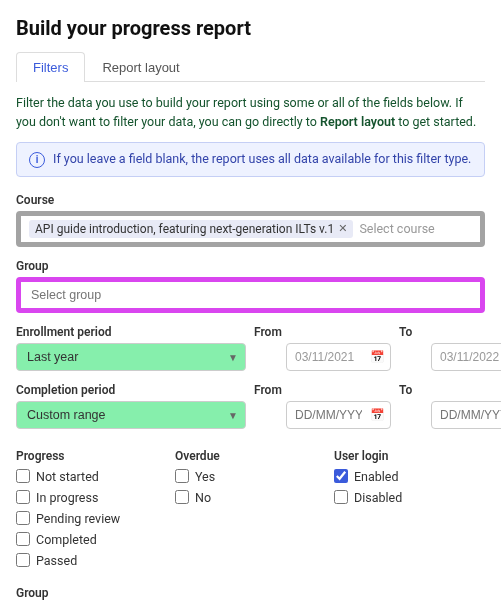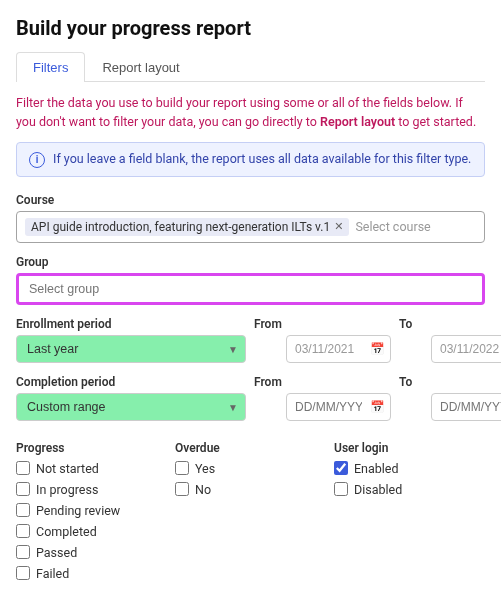--- a/index.html
+++ b/index.html
@@ -35,21 +35,21 @@
       background: transparent;
     }
     .tab.active {
       color: #3b5bdb;
       border-color: #ddd;
       background: #fff;
       font-weight: 500;
     }
     .description {
       font-size: 12.5px;
-      color: #be185d;
+      color: #14532d;
       margin-bottom: 10px;
       line-height: 1.5;
     }
     .description strong { font-weight: 600; }
     .info-box {
       background: #eef2ff;
       border: 1px solid #c5cff5;
       border-radius: 4px;
       padding: 8px 12px;
       margin-bottom: 16px;
@@ -77,30 +77,30 @@
       font-size: 12px;
       font-weight: 600;
       color: #333;
       margin-bottom: 4px;
     }
     .field-group {
       margin-bottom: 12px;
     }
     .text-input {
       width: 100%;
-      border: 3px solid #d946ef;
+      border: 5px solid #d946ef;
       border-radius: 4px;
       padding: 6px 10px;
       font-size: 12.5px;
       color: #999;
       background: #fff;
     }
     .tag-input {
       width: 100%;
-      border: 1px solid #a3a3a3;
+      border: 5px solid #a3a3a3;
       border-radius: 4px;
       padding: 4px 8px;
       font-size: 12.5px;
       display: flex;
       align-items: center;
       gap: 6px;
       min-height: 32px;
     }
     .tag {
       background: #e8eaf6;
@@ -321,24 +321,20 @@
       <label for="pending-review">Pending review</label>
     </div>
     <div class="checkbox-item">
       <input type="checkbox" id="completed" style="">
       <label for="completed">Completed</label>
     </div>
     <div class="checkbox-item">
       <input type="checkbox" id="passed" style="">
       <label for="passed">Passed</label>
     </div>
-    <div class="checkbox-item">
-      <input type="checkbox" id="failed" style="">
-      <label for="failed">Failed</label>
-    </div>
   </div>
 
   <div>
     <div class="col-header">Overdue</div>
     <div class="checkbox-item">
       <input type="checkbox" id="yes" style="">
       <label for="yes">Yes</label>
     </div>
     <div class="checkbox-item">
       <input type="checkbox" id="no" style="">

